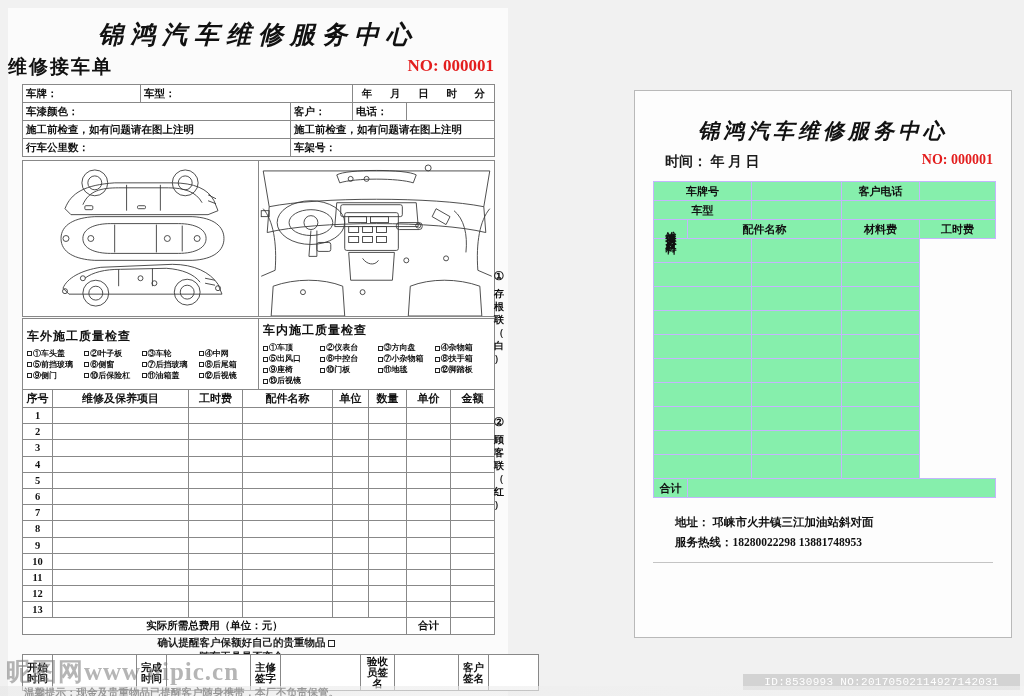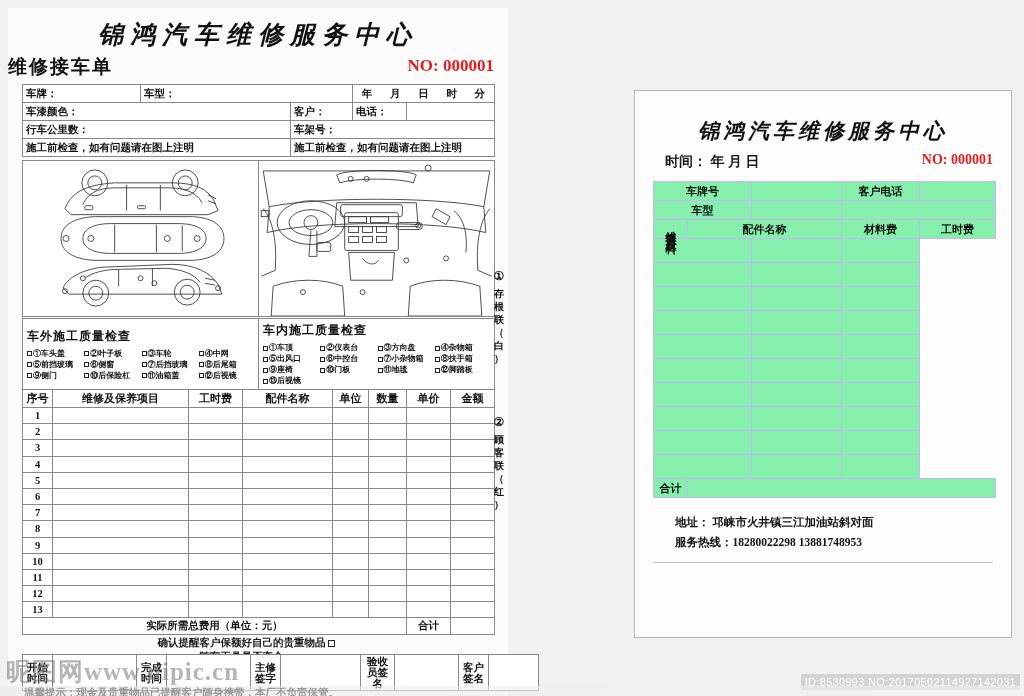--- a/index.html
+++ b/index.html
@@ -150,22 +150,22 @@
   
   .wm-left{
     position:absolute; left:6px; top:655px; width:330px; height:34px;
     font-family:"Liberation Serif", serif;
     font-weight:bold; font-size:25px; color:rgba(120,120,120,.55);
     letter-spacing:1px; white-space:nowrap; pointer-events:none;
   }
   .wm-id{
     position:absolute; right:4px; bottom:6px;
     background:rgba(200,200,200,.75);
-    color:#fff; font-size:11px; padding:2px 4px;
-    letter-spacing:.3px; font-family:Liberation Sans, sans-serif;
+    color:#fff; font-size:11px; padding:2px 21px;
+    letter-spacing:.3px; font-family:Liberation Mono, monospace;
   }
   .wm-bottom-strip{
     position:absolute; left:0; right:0; bottom:0; height:10px;
     background:linear-gradient(90deg,#e6e6e6,#f4f4f4);
     opacity:.6;
   }
 </style>
 </head>
 <body>
 
@@ -202,26 +202,26 @@
           </div>
         </td>
       </tr>
       <tr>
         <td colspan="2">车漆颜色：</td>
         <td>客户：</td>
         <td>电话：</td>
         <td></td>
       </tr>
       <tr>
+        <td colspan="2">施工前检查，如有问题请在图上注明</td>
+        <td colspan="3">施工前检查，如有问题请在图上注明</td>
+      </tr>
+      <tr>
         <td colspan="2">行车公里数：</td>
         <td colspan="3">车架号：</td>
-      </tr>
-      <tr>
-        <td colspan="2">施工前检查，如有问题请在图上注明</td>
-        <td colspan="3">施工前检查，如有问题请在图上注明</td>
       </tr>
     </tbody>
       </table>
 
     <table class="grid img-table">
       <colgroup>
           <col style="width:236px">
           <col style="width:236px">
         </colgroup>
       <tbody>

